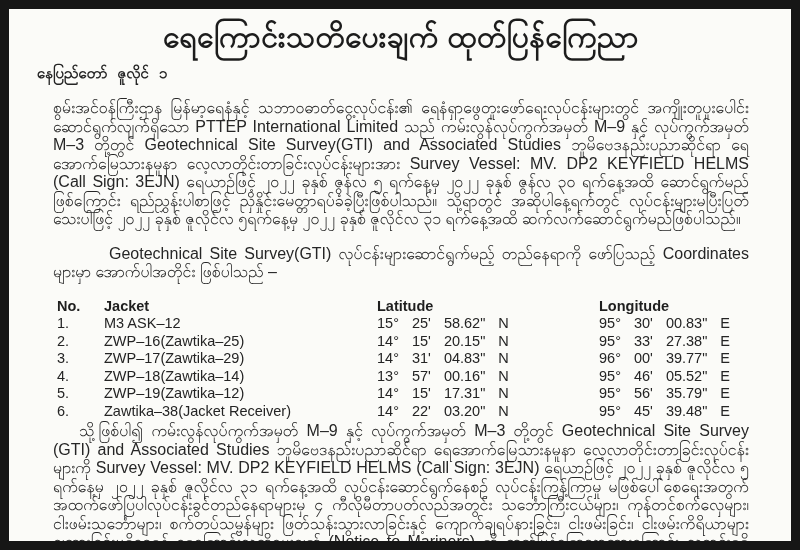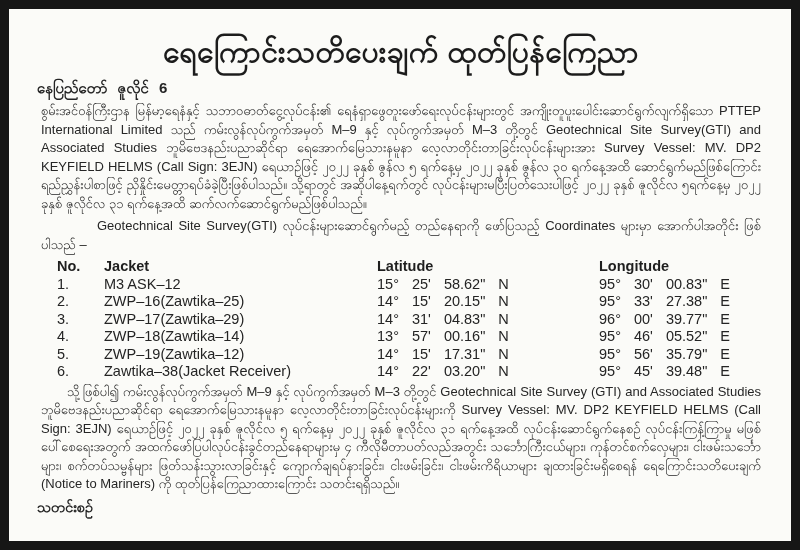--- a/index.html
+++ b/index.html
@@ -14,42 +14,42 @@
     height: 550px;
     box-sizing: border-box;
     background: #fbfbf8;
     border: 9px solid #161616;
     overflow: hidden;
   }
   .inner {
     box-sizing: border-box;
     width: 100%;
     height: 100%;
-    padding: 21px 26px 8px 28px;
+    padding: 6px 26px 8px 28px;
     color: #242424;
   }
   .title {
     margin: 2px 0 6px 0;
     text-align: center;
     font-size: 30px;
     line-height: 40px;
     font-weight: 700;
     color: #1c1c1c;
     letter-spacing: 0.5px;
   }
   .dateline {
     font-weight: 700;
     font-size: 15px;
     line-height: 20px;
     margin-bottom: 2px;
     word-spacing: 6px;
   }
   .para {
-    margin: 4px;
-    font-size: 13px;
+    margin: 16px;
+    font-size: 16px;
     line-height: 18.5px;
     text-align: justify;
     color: #262626;
   }
   .para.p2 { text-indent: 56px; margin-top: 1px; }
   .para.p3 { text-indent: 26px; margin-top: 2px; }
   .coords-table {
     margin: 3px 0 2px 0;
     padding-left: 20px;
     font-size: 14.5px;
@@ -74,21 +74,21 @@
   }
 </style>
 </head>
 <body>
 
 <div class="page">
   <div class="inner">
 
     <h1 class="title">ရေကြောင်းသတိပေးချက် ထုတ်ပြန်ကြေညာ</h1>
 
-    <div class="dateline">နေပြည်တော် ဇူလိုင် 6</div>
+    <div class="dateline">နေပြည်တော် ဇူလိုင် ၁</div>
 
     <p class="para p1">စွမ်းအင်ဝန်ကြီးဌာန မြန်မာ့ရေနံနှင့် သဘာဝဓာတ်ငွေ့လုပ်ငန်း၏ ရေနံရှာဖွေတူးဖော်ရေးလုပ်ငန်းများတွင် အကျိုးတူပူးပေါင်းဆောင်ရွက်လျက်ရှိသော PTTEP International Limited သည် ကမ်းလွန်လုပ်ကွက်အမှတ် M–9 နှင့် လုပ်ကွက်အမှတ် M–3 တို့တွင် Geotechnical Site Survey(GTI) and Associated Studies ဘူမိဗေဒနည်းပညာဆိုင်ရာ ရေအောက်မြေသားနမူနာ လေ့လာတိုင်းတာခြင်းလုပ်ငန်းများအား Survey Vessel: MV. DP2 KEYFIELD HELMS (Call Sign: 3EJN) ရေယာဉ်ဖြင့် ၂၀၂၂ ခုနှစ် ဇွန်လ ၅ ရက်နေ့မှ ၂၀၂၂ ခုနှစ် ဇွန်လ ၃၀ ရက်နေ့အထိ ဆောင်ရွက်မည်ဖြစ်ကြောင်း ရည်ညွှန်းပါစာဖြင့် ညှိနှိုင်းမေတ္တာရပ်ခံခဲ့ပြီးဖြစ်ပါသည်။ သို့ရာတွင် အဆိုပါနေ့ရက်တွင် လုပ်ငန်းများမပြီးပြတ်သေးပါဖြင့် ၂၀၂၂ ခုနှစ် ဇူလိုင်လ ၅ရက်နေ့မှ ၂၀၂၂ ခုနှစ် ဇူလိုင်လ ၃၁ ရက်နေ့အထိ ဆက်လက်ဆောင်ရွက်မည်ဖြစ်ပါသည်။</p>
 
     <p class="para p2">Geotechnical Site Survey(GTI) လုပ်ငန်းများဆောင်ရွက်မည့် တည်နေရာကို ဖော်ပြသည့် Coordinates များမှာ အောက်ပါအတိုင်း ဖြစ်ပါသည် –</p>
 
     <div class="coords-table">
       <div class="trow header">
         <span class="c-no">No.</span>
         <span class="c-point">Jacket</span>
         <span class="c-lat">Latitude</span>

